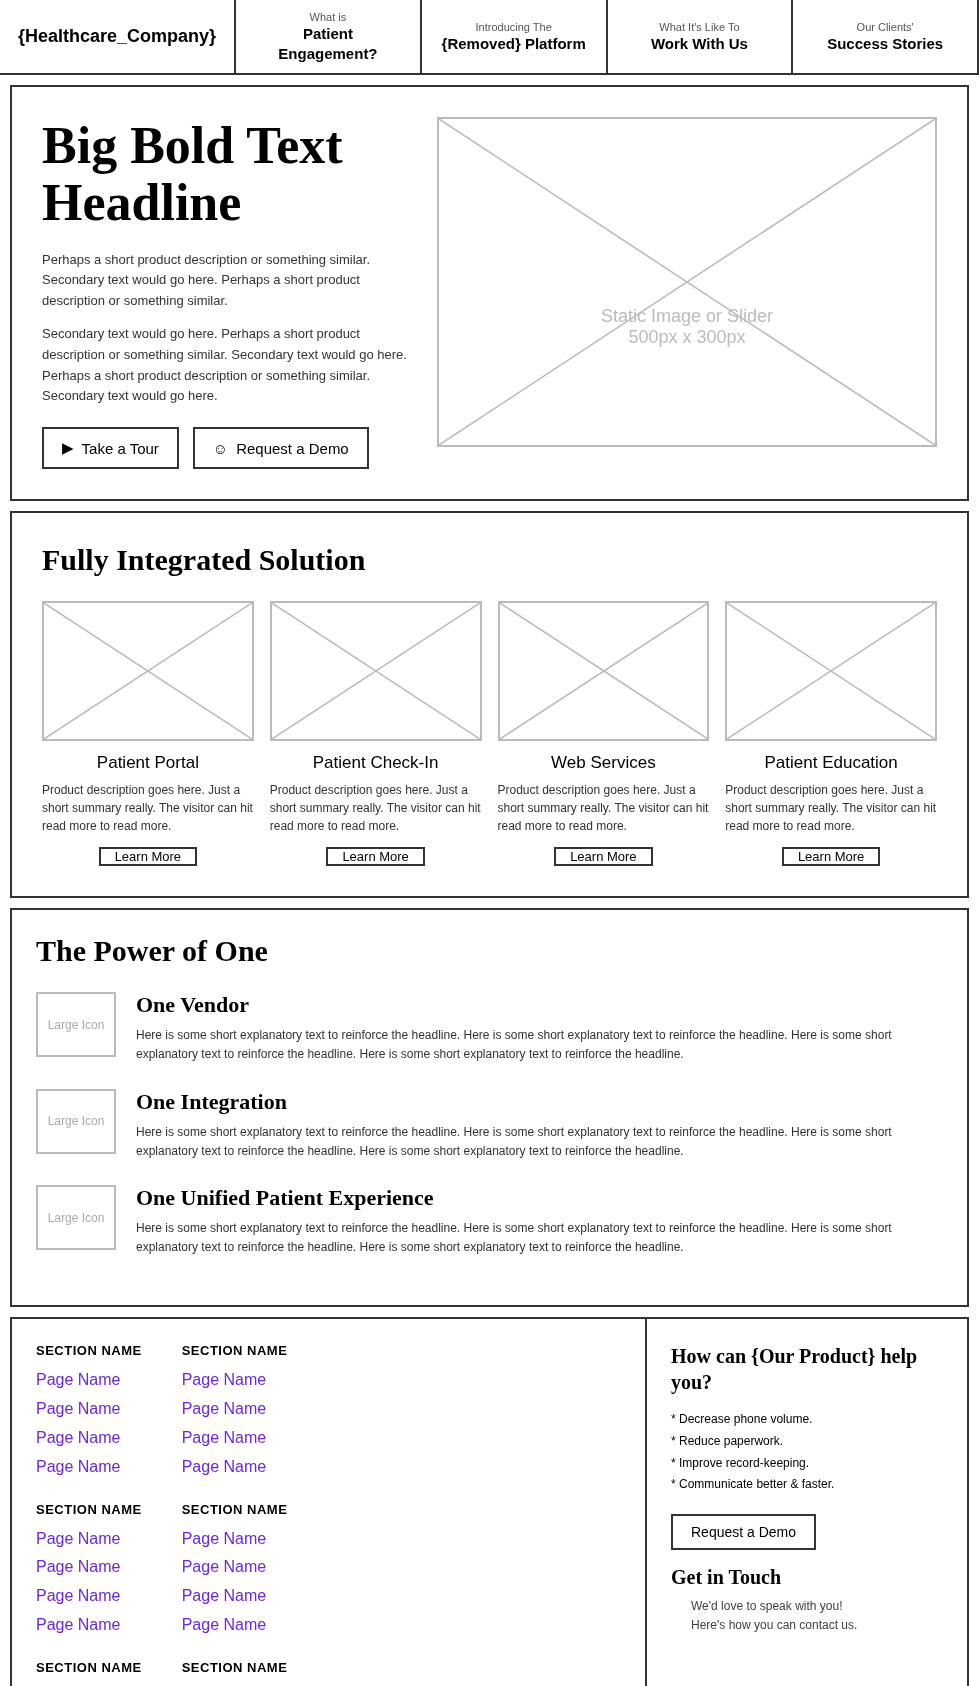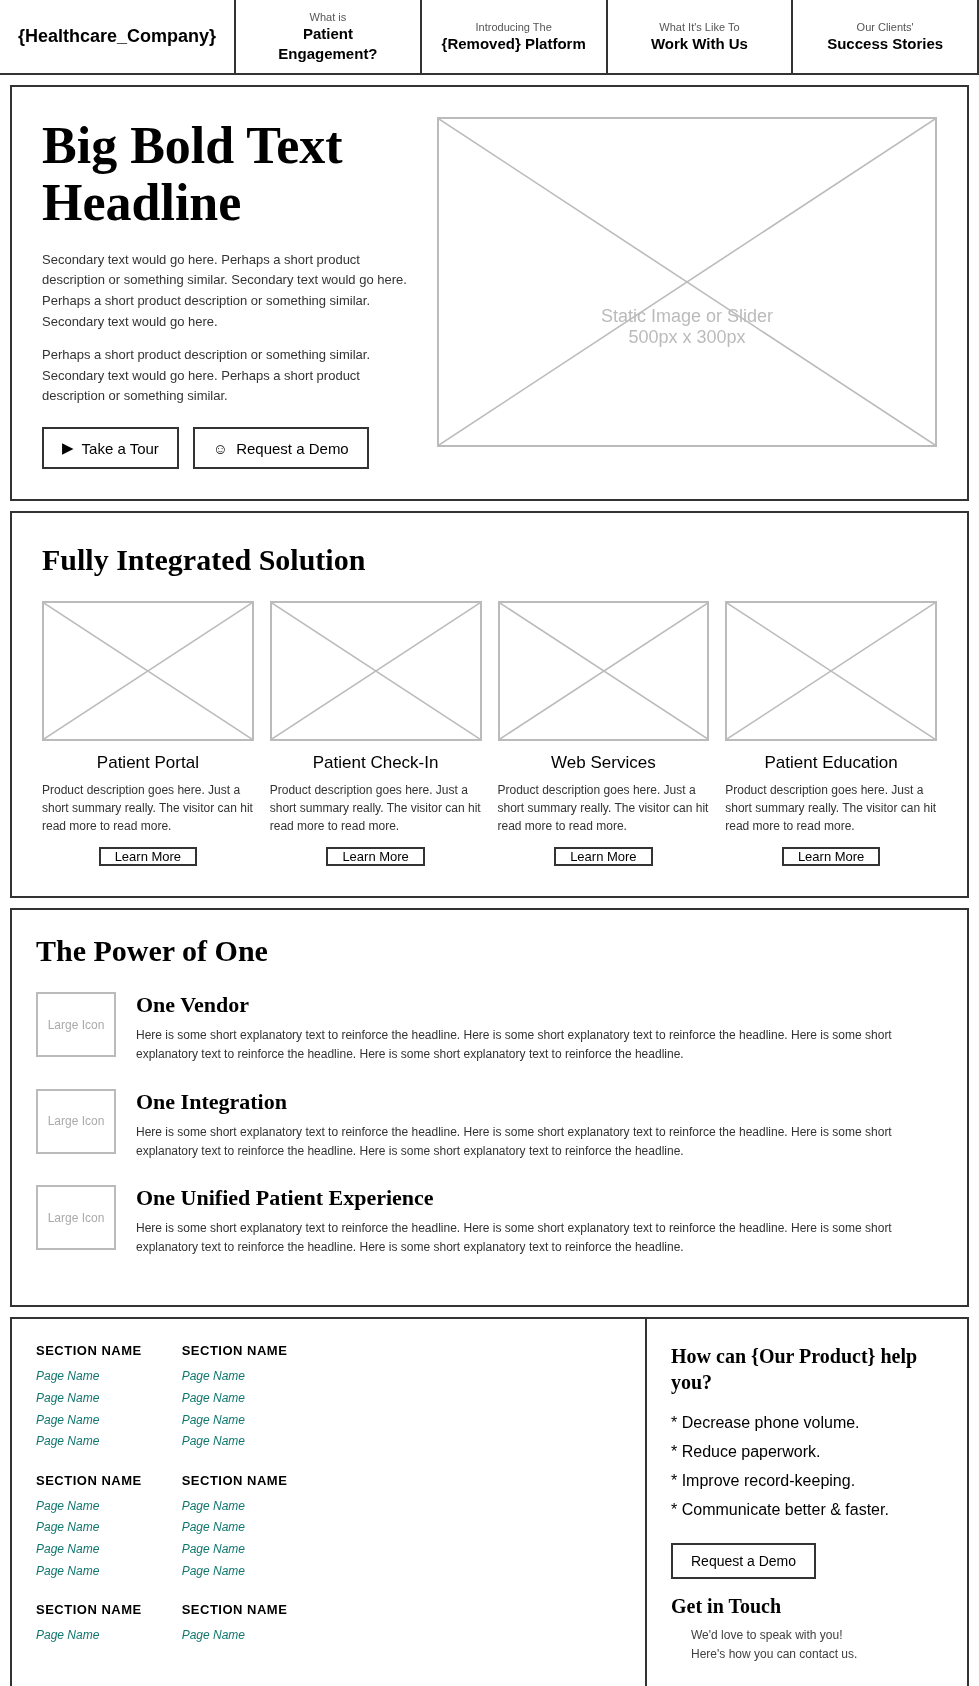--- a/index.html
+++ b/index.html
@@ -213,43 +213,42 @@
       font-weight: bold;
       margin-bottom: 8px;
       letter-spacing: 0.5px;
     }
     .footer-col ul {
       list-style: none;
       padding: 0;
       margin-bottom: 20px;
     }
     .footer-col ul li {
-      font-size: 12px;
+      font-size: 16px;
       line-height: 1.8;
       cursor: pointer;
-      color: #0f766e;
-      font-style: italic;
+      color: #6d28d9;
     }
     .footer-right {
       flex: 0 0 320px;
       padding: 24px;
     }
     .footer-right h3 {
       font-size: 20px;
       font-weight: bold;
       margin-bottom: 14px;
       font-family: Georgia, serif;
       line-height: 1.3;
     }
     .footer-bullets {
       list-style: none;
       margin-bottom: 18px;
     }
     .footer-bullets li {
-      font-size: 16px;
+      font-size: 12px;
       line-height: 1.8;
     }
     .footer-bullets li::before {
       content: '* ';
     }
     .footer-btn {
       border: 2px solid #333;
       background: #fff;
       padding: 8px 18px;
       font-size: 14px;
@@ -309,22 +308,22 @@
           <span class="nav-sub">Our Clients'</span>
           <span class="nav-main">Success Stories</span>
         </div>
       </div>
     </div>
 </nav>
 
 <section class="hero">
   <div class="hero-left">
     <h1 class="hero-headline">Big Bold Text Headline</h1>
+    <p class="hero-secondary">Perhaps a short product description or something similar.  Secondary text would go here.  Perhaps a short product description or something similar.</p>
     <p class="hero-secondary">Secondary text would go here.  Perhaps a short product description or something similar.  Secondary text would go here.  Perhaps a short product description or something similar.  Secondary text would go here.</p>
-    <p class="hero-secondary">Perhaps a short product description or something similar.  Secondary text would go here.  Perhaps a short product description or something similar.</p>
     <div class="hero-buttons">
       <button class="btn-outline">
         <span>▶</span>
         <span>Take a Tour</span>
       </button>
       <button class="btn-outline">
         <span>☺</span>
         <span>Request a Demo</span>
       </button>
     </div>

